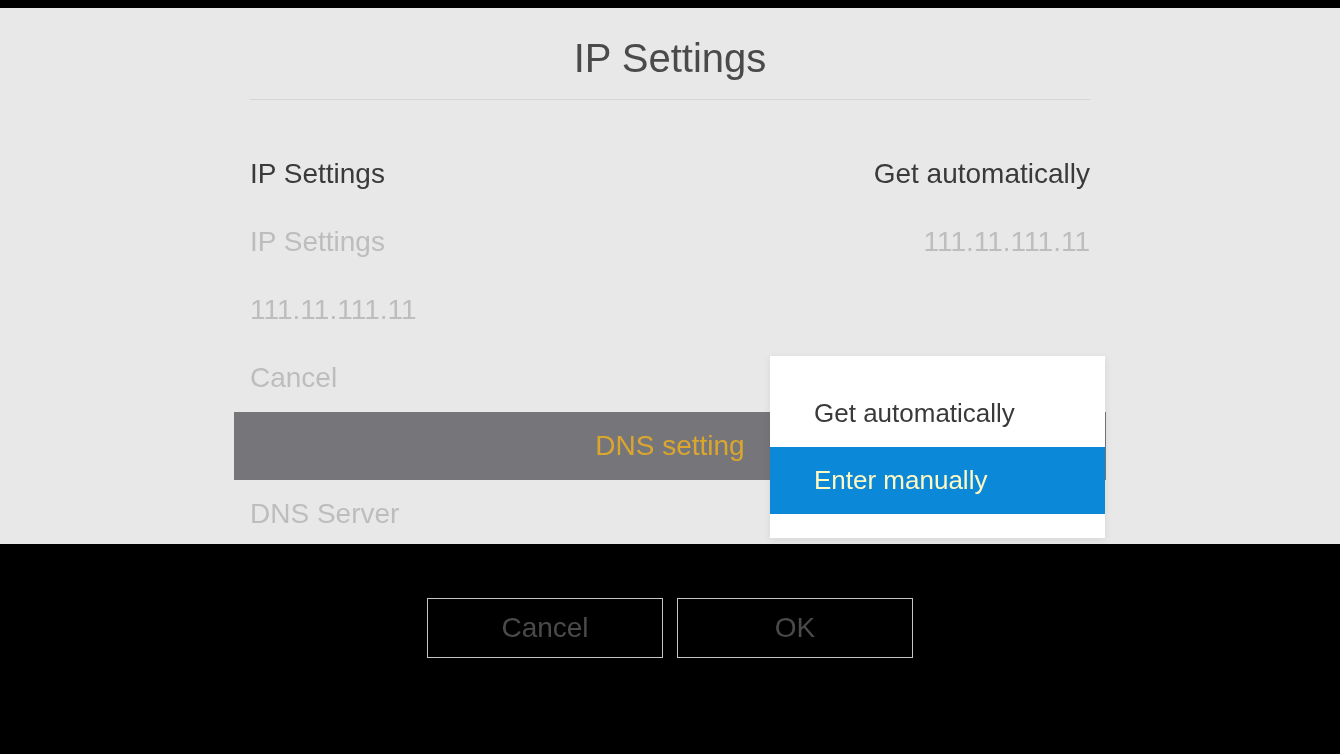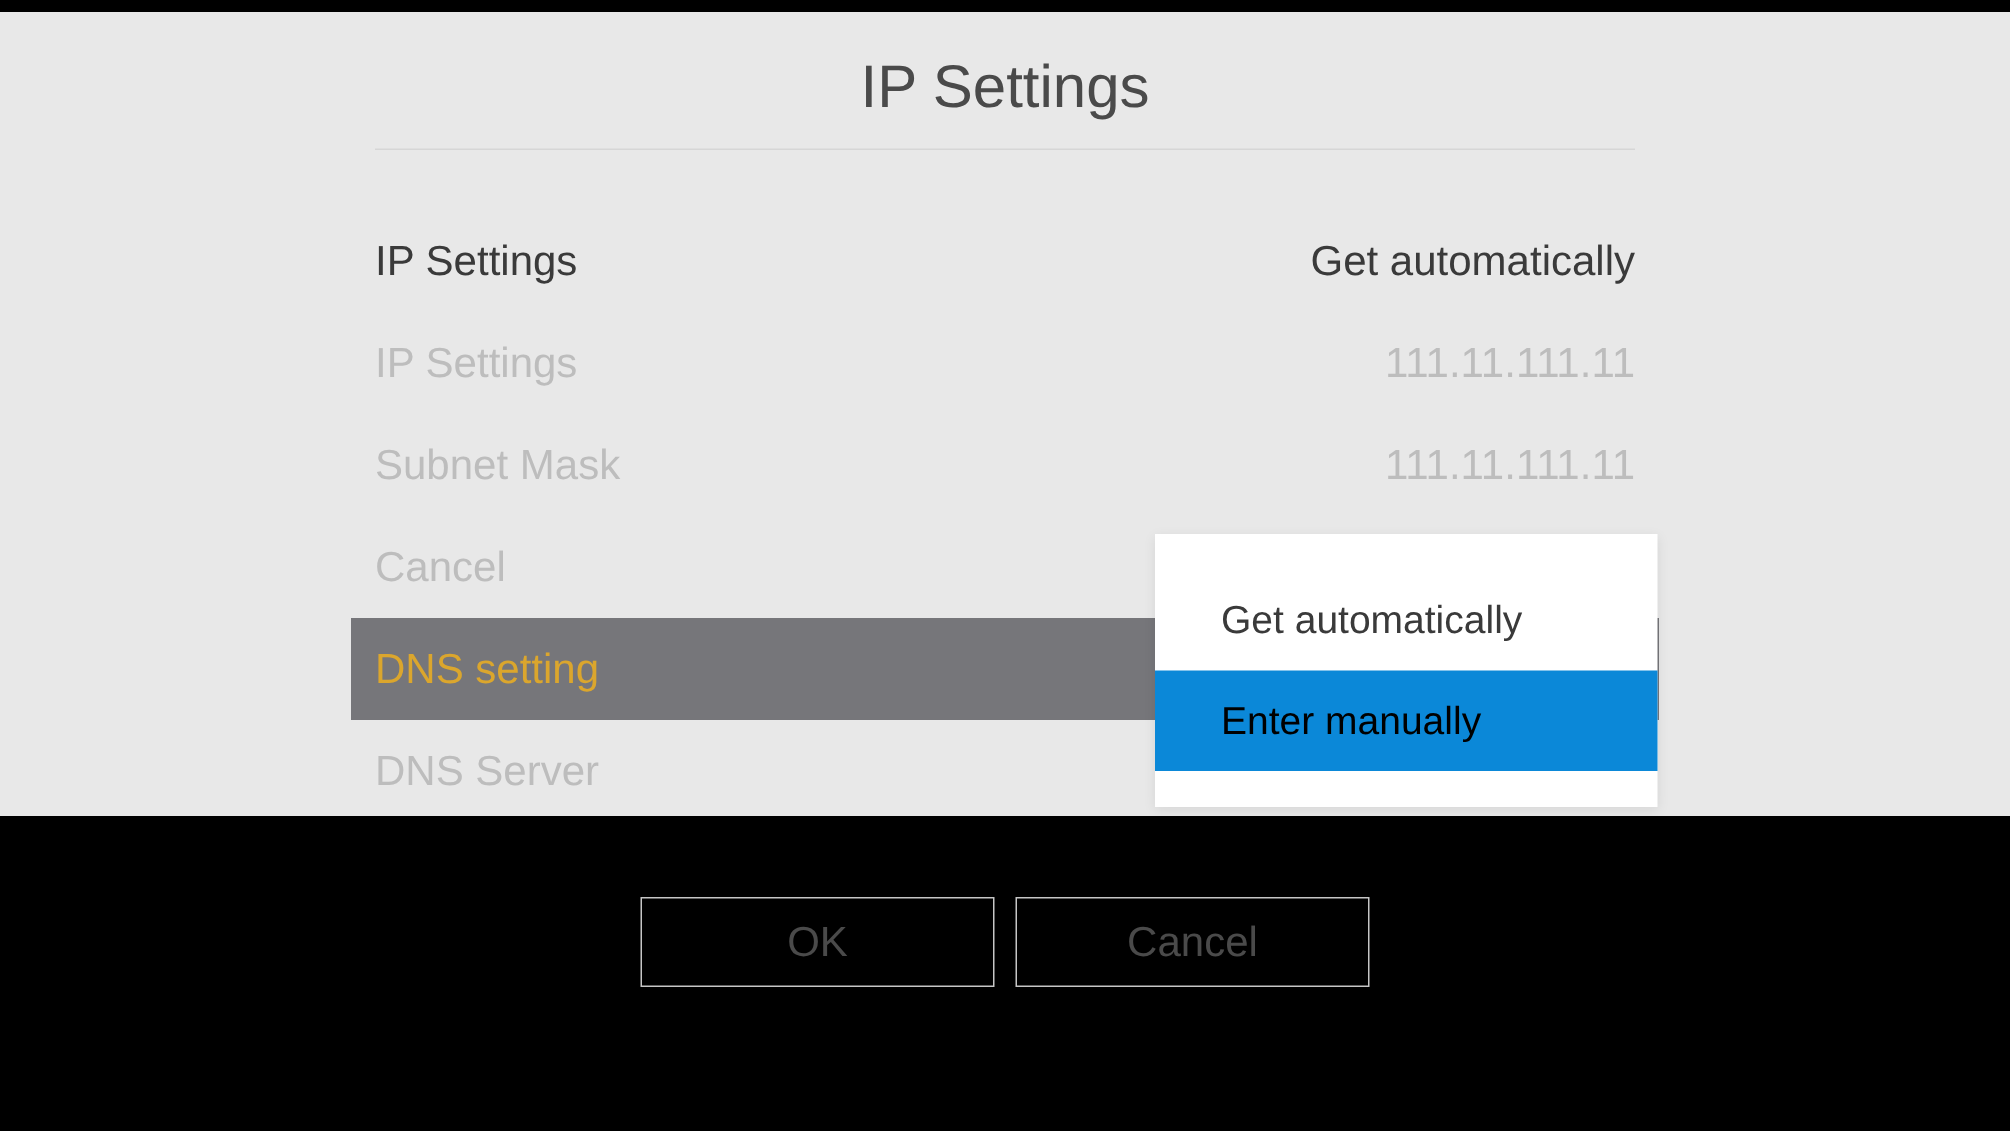--- a/index.html
+++ b/index.html
@@ -47,20 +47,21 @@
     .row.muted .label,
     .row.muted .value {
       color: #bdbdbd;
     }
     .row.selected {
       background: #76767a;
       margin-left: -16px;
       padding-left: 16px;
       padding-right: 16px;
       margin-right: -16px;
+      justify-content: center;
     }
     .row.selected .label {
       color: #dba62d;
     }
     .buttons {
       display: flex;
       justify-content: center;
       gap: 14px;
       margin-top: 50px;
     }
@@ -84,57 +85,56 @@
       box-shadow: 0 2px 8px rgba(0,0,0,0.08);
     }
     .popover-item {
       padding: 18px 44px;
       font-size: 26px;
       color: #3a3a3a;
       cursor: pointer;
     }
     .popover-item.highlight {
       background: #0b88d8;
-      color: #000000;
+      color: #fef9c3;
     }
   </style>
 </head>
 <body>
 
 <div class="top-bar"></div>
 <div class="container">
   <div class="title">IP Settings</div>
   <div class="panel">
     <div class="row primary">
       <span class="label">IP Settings</span>
       <span class="value">Get automatically</span>
     </div>
     <div class="row muted">
       <span class="label">IP Settings</span>
       <span class="value">111.11.111.11</span>
     </div>
     <div class="row muted">
-      <span class="label">Subnet Mask</span>
       <span class="value">111.11.111.11</span>
     </div>
     <div class="row muted">
       <span class="label">Cancel</span>
       <span class="value"></span>
     </div>
     <div class="row selected">
       <span class="label">DNS setting</span>
       <span class="value"></span>
     </div>
     <div class="row muted">
       <span class="label">DNS Server</span>
       <span class="value"></span>
     </div>
     <div class="buttons">
+      <button class="btn">Cancel</button>
       <button class="btn">OK</button>
-      <button class="btn">Cancel</button>
     </div>
   </div>
 
   <div class="popover">
     <div class="popover-item">Get automatically</div>
     <div class="popover-item highlight">Enter manually</div>
   </div>
 </div>
 
 </body></html>

